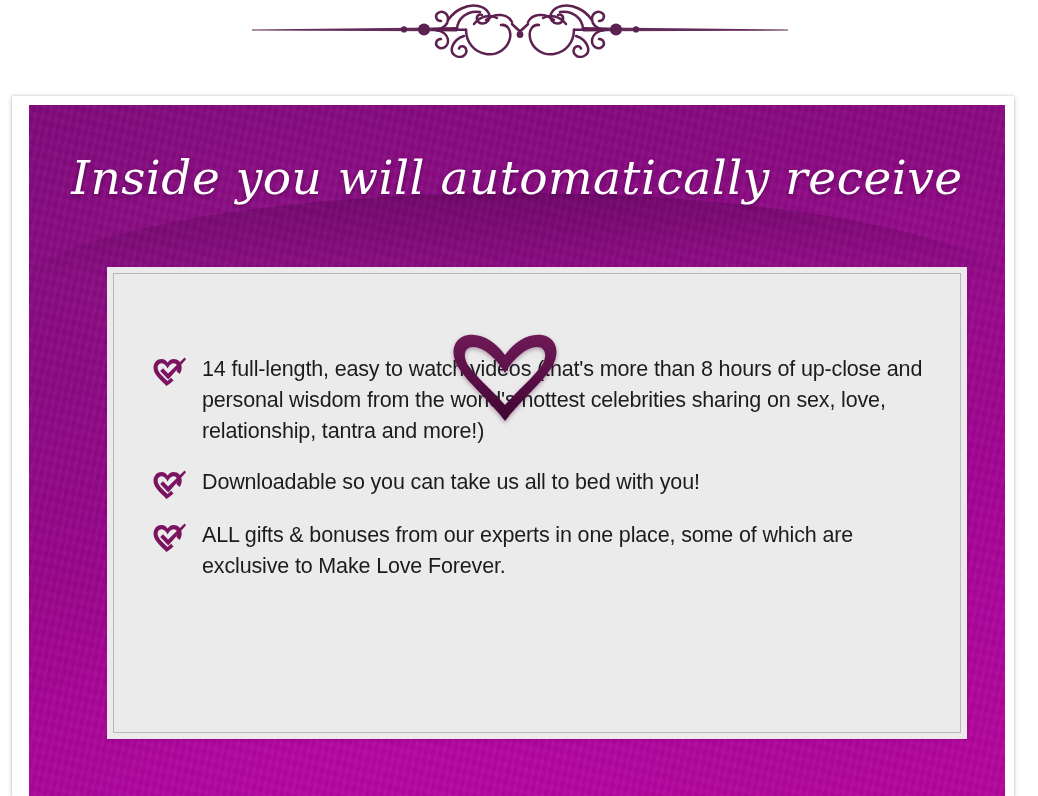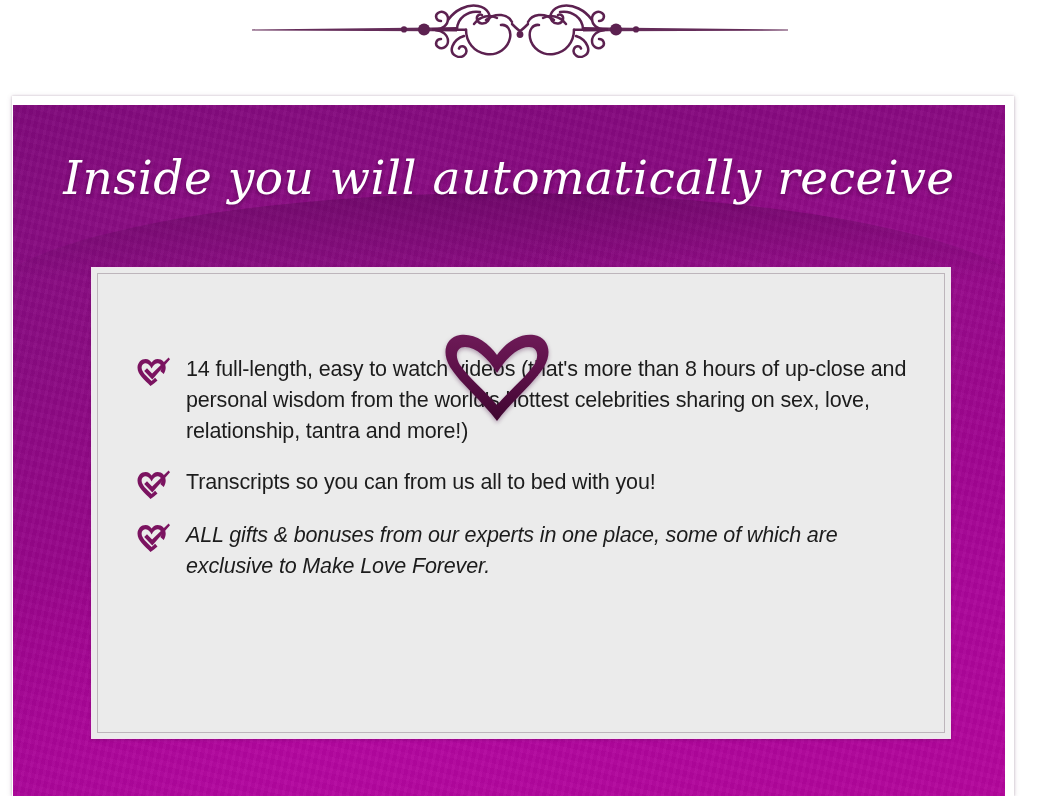--- a/index.html
+++ b/index.html
@@ -35,21 +35,21 @@
 
   
   .panel-frame {
     position: absolute;
     left: 12px;
     top: 96px;
     width: 1002px;
     height: 700px;
     background: #ffffff;
     box-sizing: border-box;
-    padding: 9px 9px 0 1px;
+    padding: 9px 9px 0 17px;
     box-shadow: 0 1px 5px rgba(120,90,115,0.30),
                 0 0 2px rgba(140,110,135,0.35);
   }
 
   
   .purple-panel {
     position: relative;
     width: 100%;
     height: 100%;
     overflow: hidden;
@@ -138,21 +138,21 @@
     right: 36px;
     margin: 0;
     padding: 0;
     list-style: none;
   }
   .bullet-item {
     display: flex;
     align-items: flex-start;
     margin-bottom: 20px;
   }
-  .bullet-item:last-child { margin-bottom: 12px; font-style: italic; }
+  .bullet-item:last-child { margin-bottom: 12px; }
 
   .bullet-icon {
     flex: 0 0 auto;
     width: 34px;
     height: 30px;
     margin-right: 16px;
     margin-top: 3px;
   }
   .bullet-text {
     flex: 1 1 auto;
@@ -297,21 +297,21 @@
                      C 16.7 23.0 17.9 21.9 19.1 20.7
                      L 21.5 23.4
                      C 19.3 25.4 16.7 27.4 14.5 29 Z"></path>
             <path fill="#7b1360" d="M32.6 0.6
                      L 34 2.2
                      L 16.3 22.6
                      L 8.2 14.1
                      L 11.0 11.3
                      L 16.1 16.6 Z"></path>
           </svg>
-          <div class="bullet-text">Transcripts so you can from us all to bed with you!</div>
+          <div class="bullet-text">Downloadable so you can take us all to bed with you!</div>
         </li>
 
         <li class="bullet-item">
           <svg class="bullet-icon" viewBox="0 0 34 30">
             <path fill="#7b1360" d="M14.5 29
                      C 9 23.5 1.5 17.5 1.5 10.8
                      C 1.5 5.4 5.3 2 9.6 2
                      C 12.3 2 14.3 3.6 15.6 5.6
                      C 16.9 3.6 18.9 2 21.6 2
                      C 25.9 2 29.7 5.4 29.7 10.8

